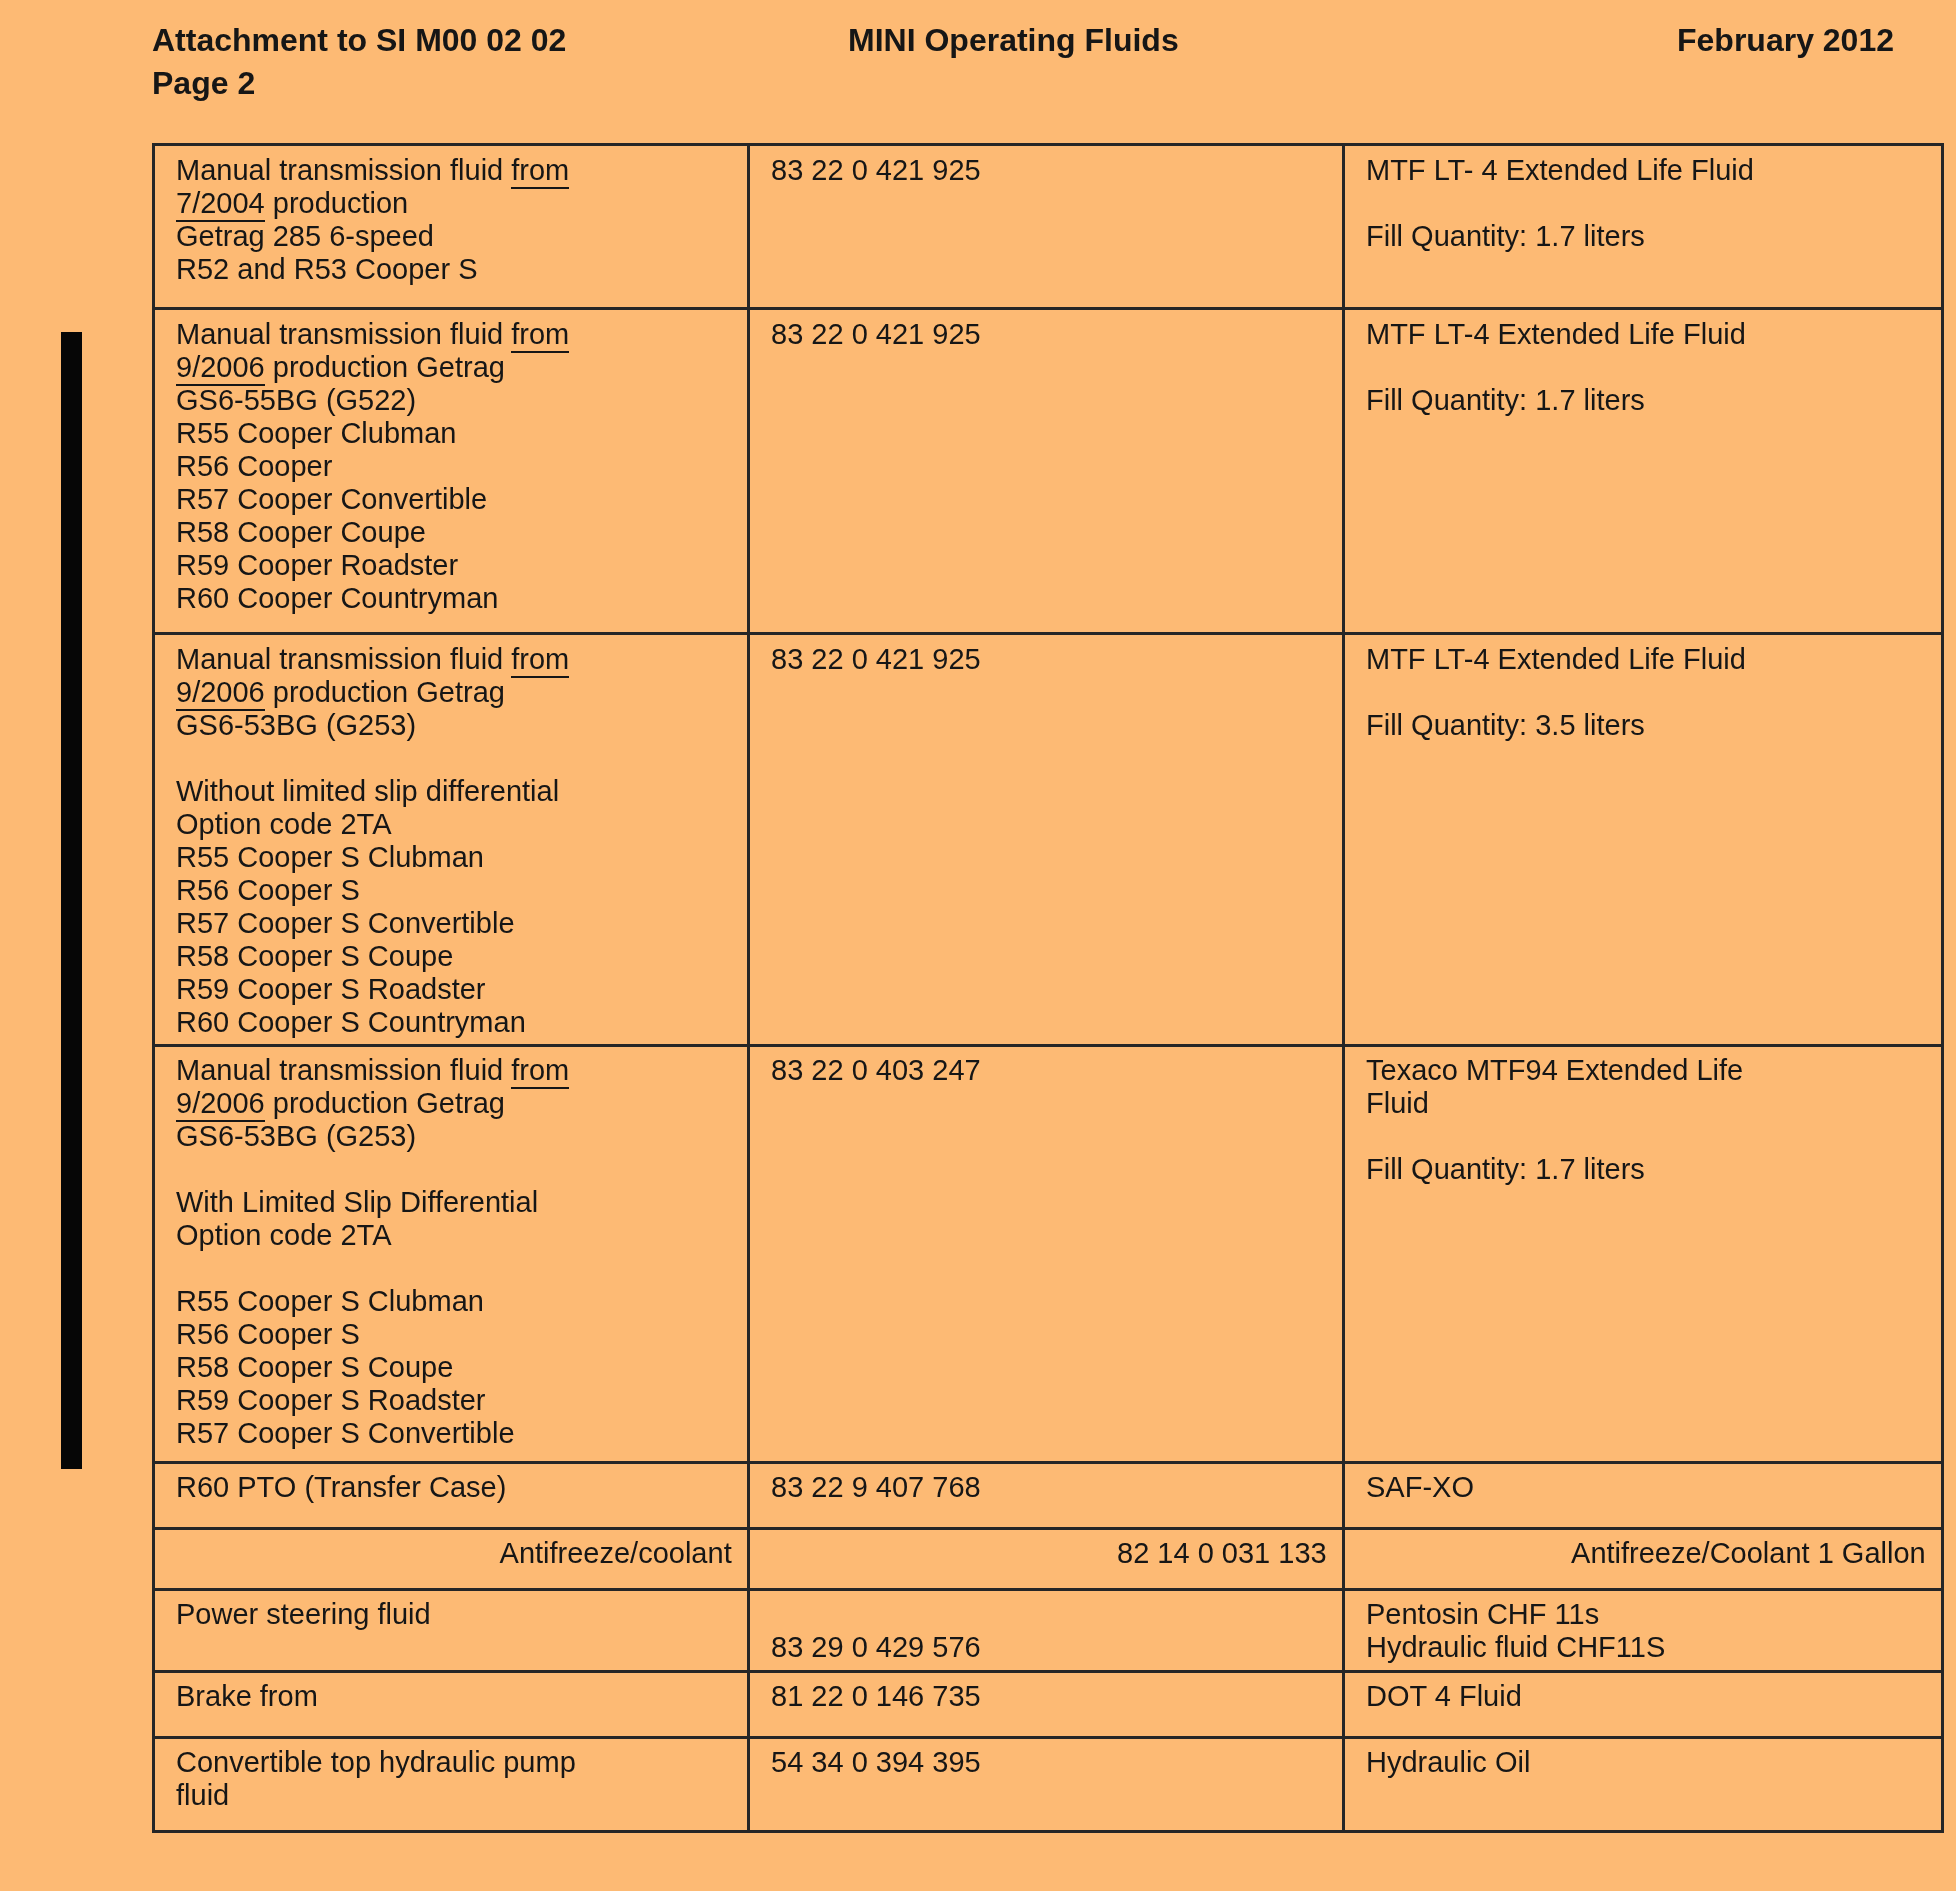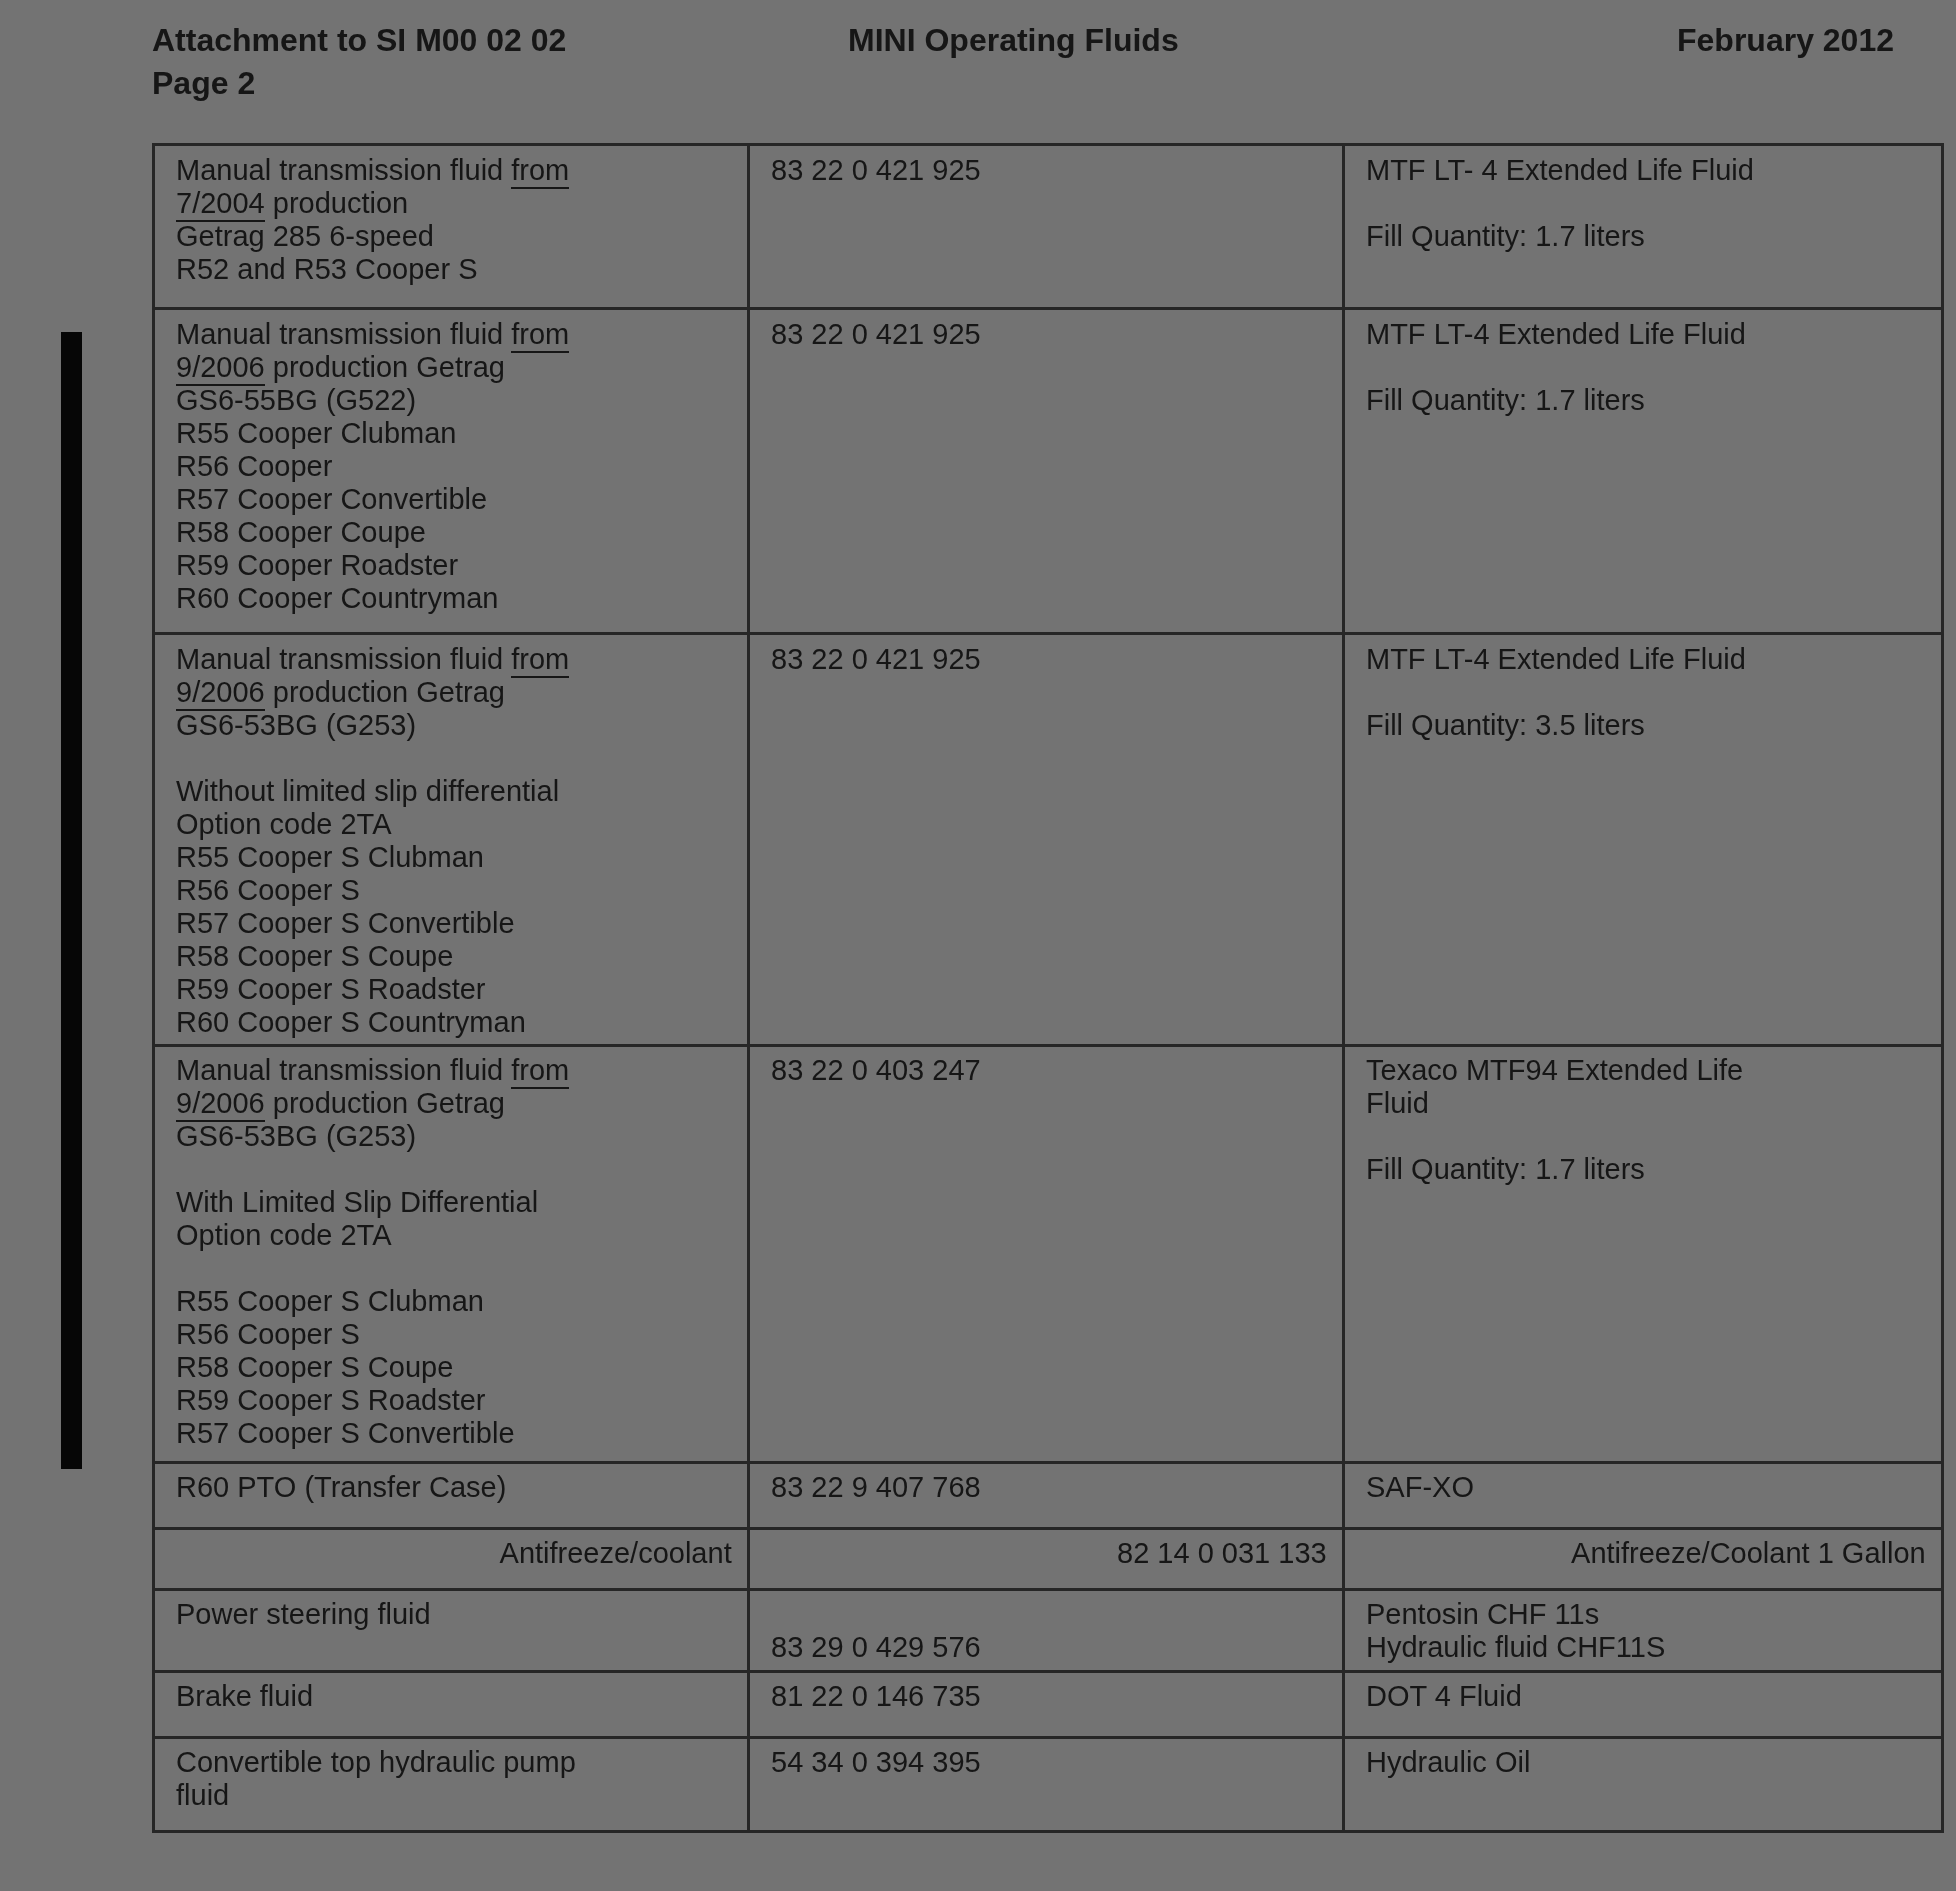--- a/index.html
+++ b/index.html
@@ -4,21 +4,21 @@
 <style>
   html, body {
     margin: 0;
     padding: 0;
     background: #ffffff;
   }
   .page {
     position: relative;
     width: 1957px;
     height: 1892px;
-    background: #737373;
+    background: #fdba74;
     font-family: "Liberation Sans", sans-serif;
     color: #161616;
     overflow: hidden;
   }
   
   .hdr-left {
     position: absolute;
     left: 152px;
     top: 19px;
     font-size: 32px;
@@ -210,21 +210,21 @@
             <div class="ln">&nbsp;</div>
             <div class="ln"><span>83 29 0 429 576</span></div>
           </td>
           <td>
             <div class="ln"><span>Pentosin CHF 11s</span></div>
             <div class="ln"><span>Hydraulic fluid CHF11S</span></div>
           </td>
         </tr>
         <tr style="height: 66px;">
           <td>
-            <div class="ln"><span>Brake fluid</span></div>
+            <div class="ln"><span>Brake from</span></div>
           </td>
           <td>
             <div class="ln"><span>81 22 0 146 735</span></div>
           </td>
           <td>
             <div class="ln"><span>DOT 4 Fluid</span></div>
           </td>
         </tr>
         <tr style="height: 94px;">
           <td>

